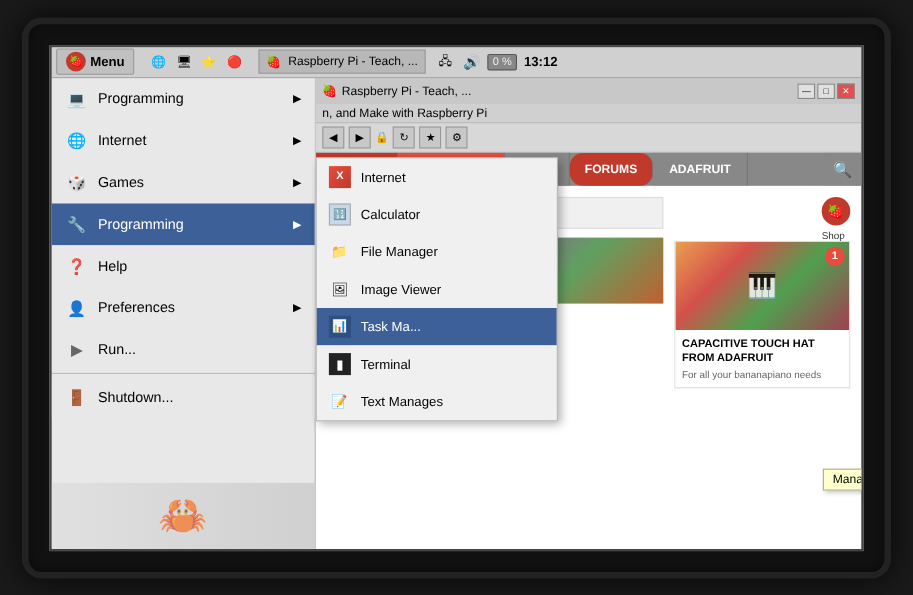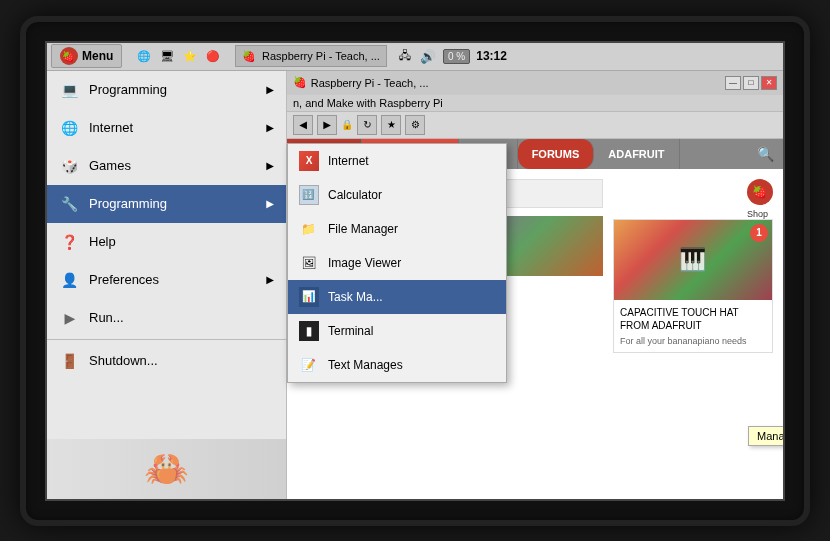--- a/index.html
+++ b/index.html
@@ -418,21 +418,21 @@
       font-weight: bold;
     }
 
     .product-info {
       padding: 6px;
       background: white;
     }
 
     .product-title {
       font-size: 10px;
-      font-weight: normal;
+      font-weight: bold;
       line-height: 1.3;
       margin-bottom: 4px;
     }
 
     .product-subtitle {
       font-size: 9px;
       color: #666;
     }
 
     .raspi-logo-corner {

